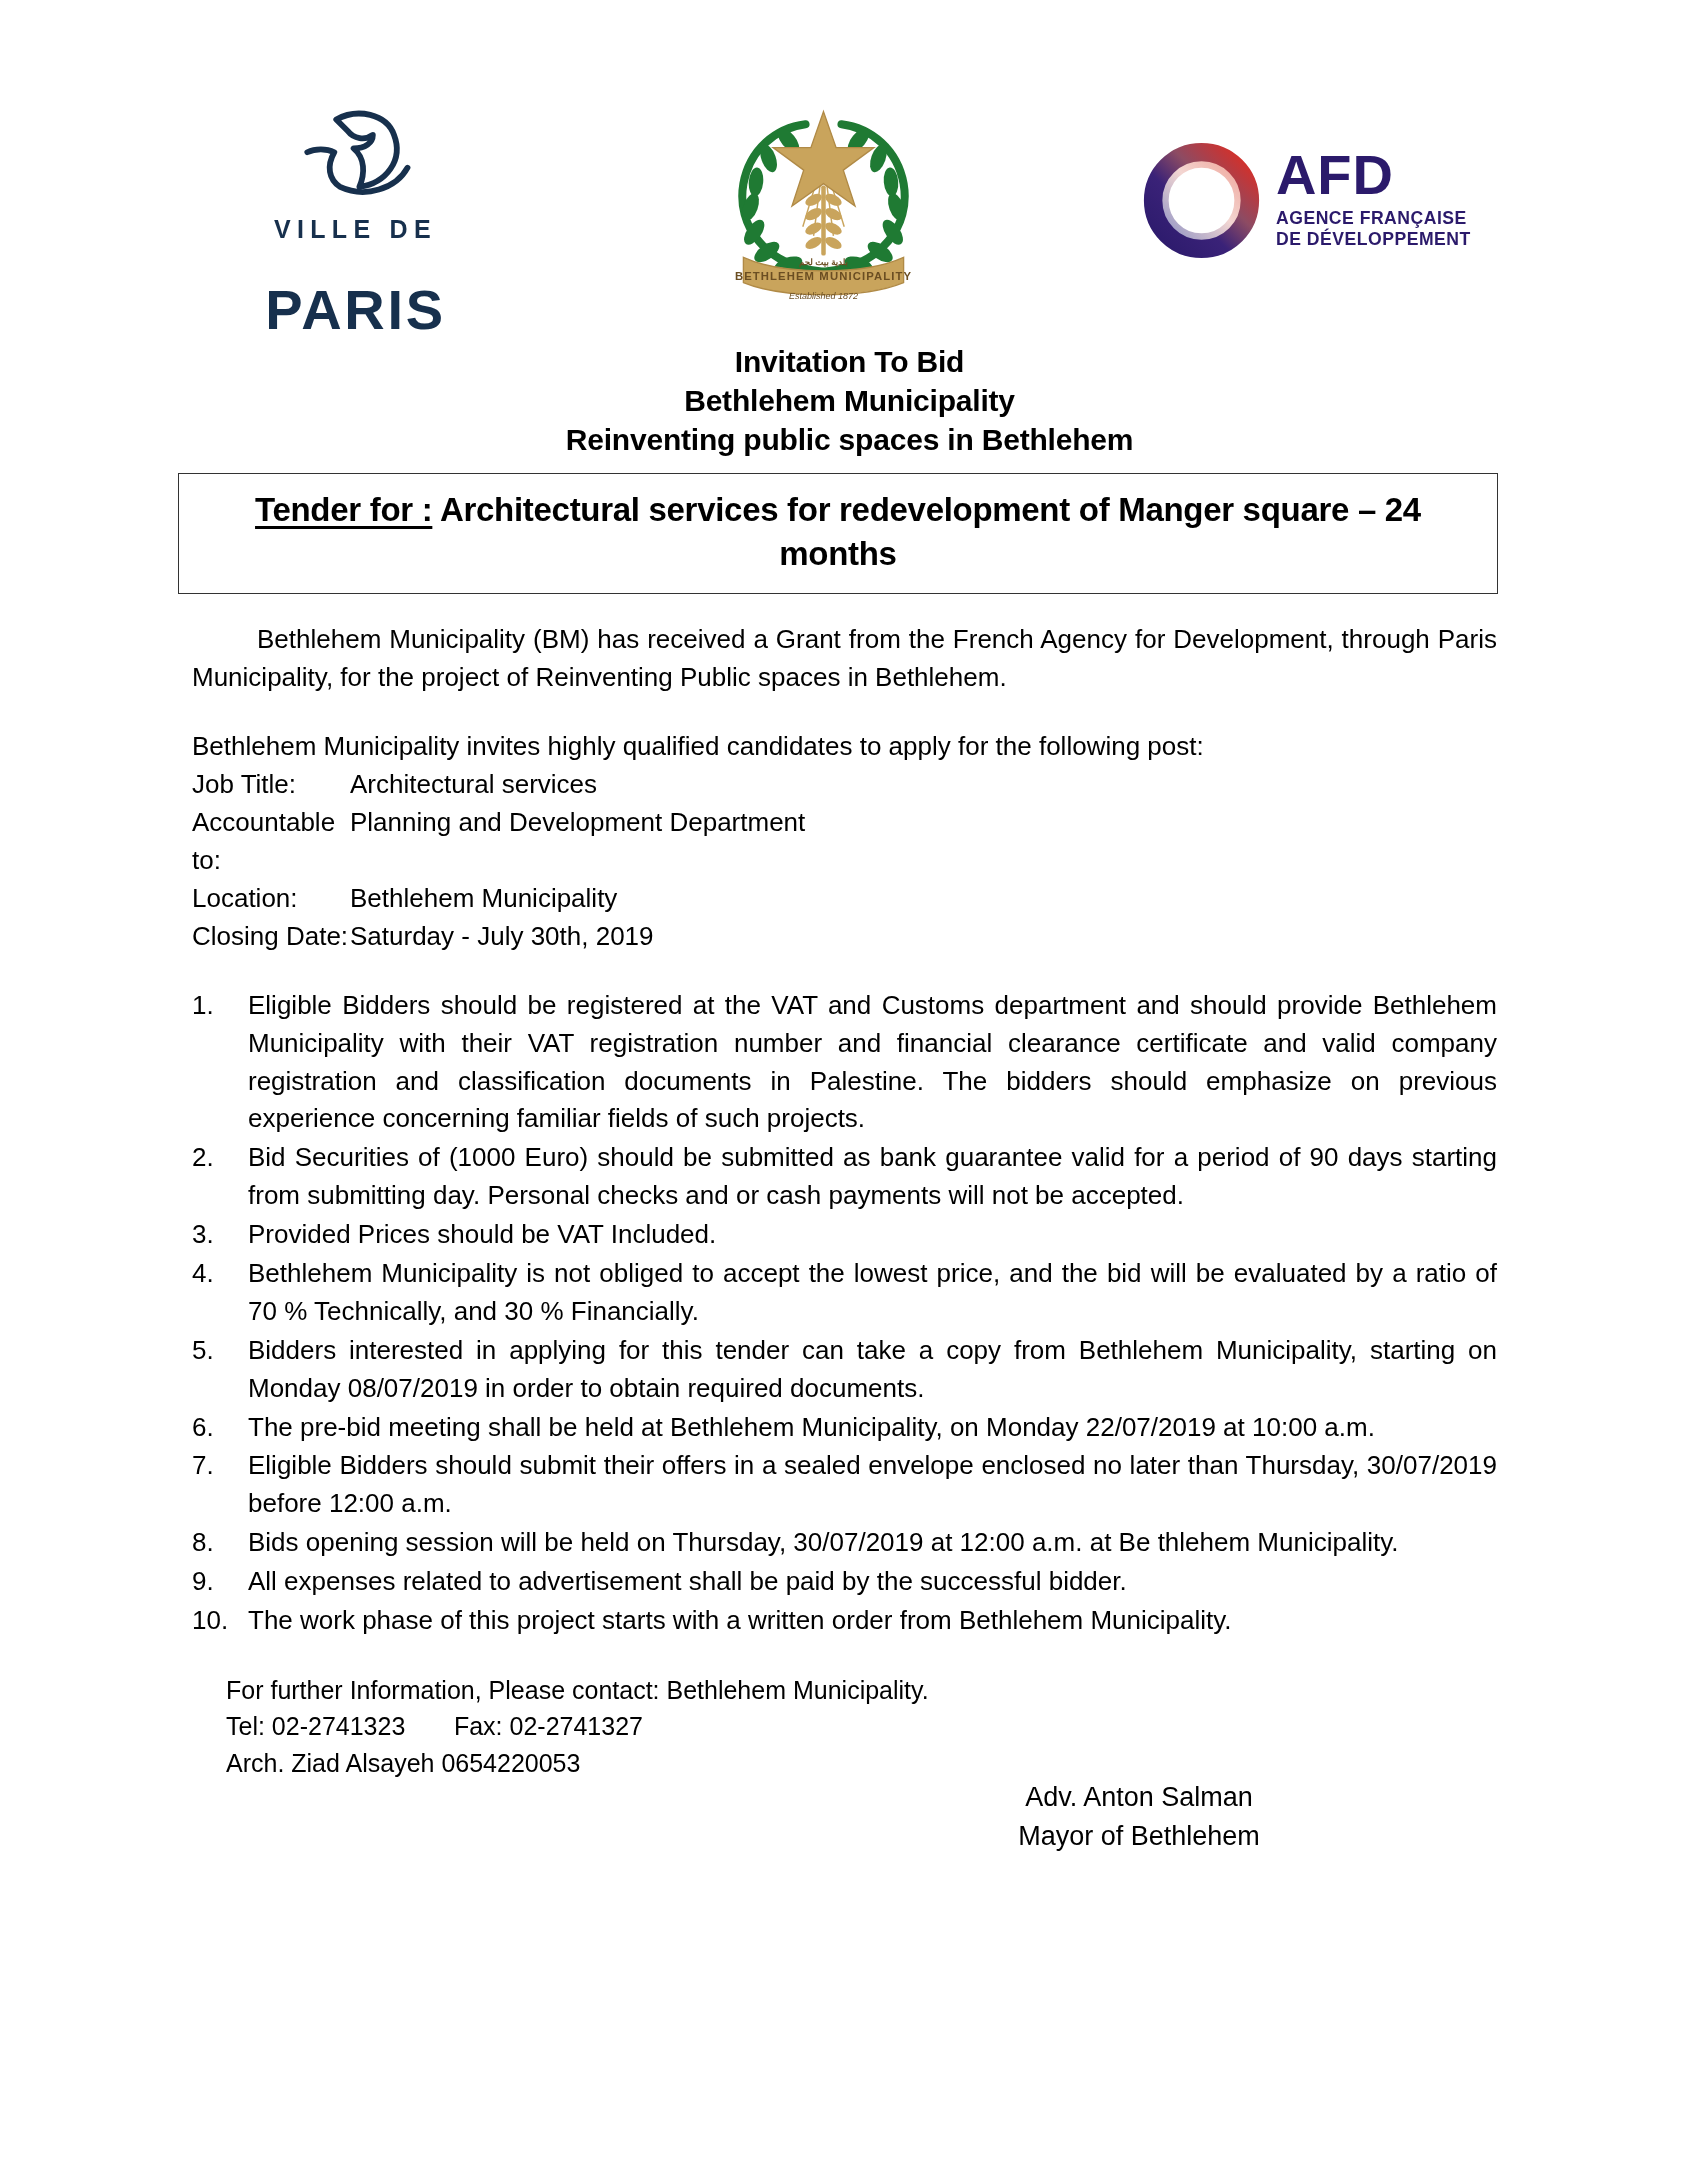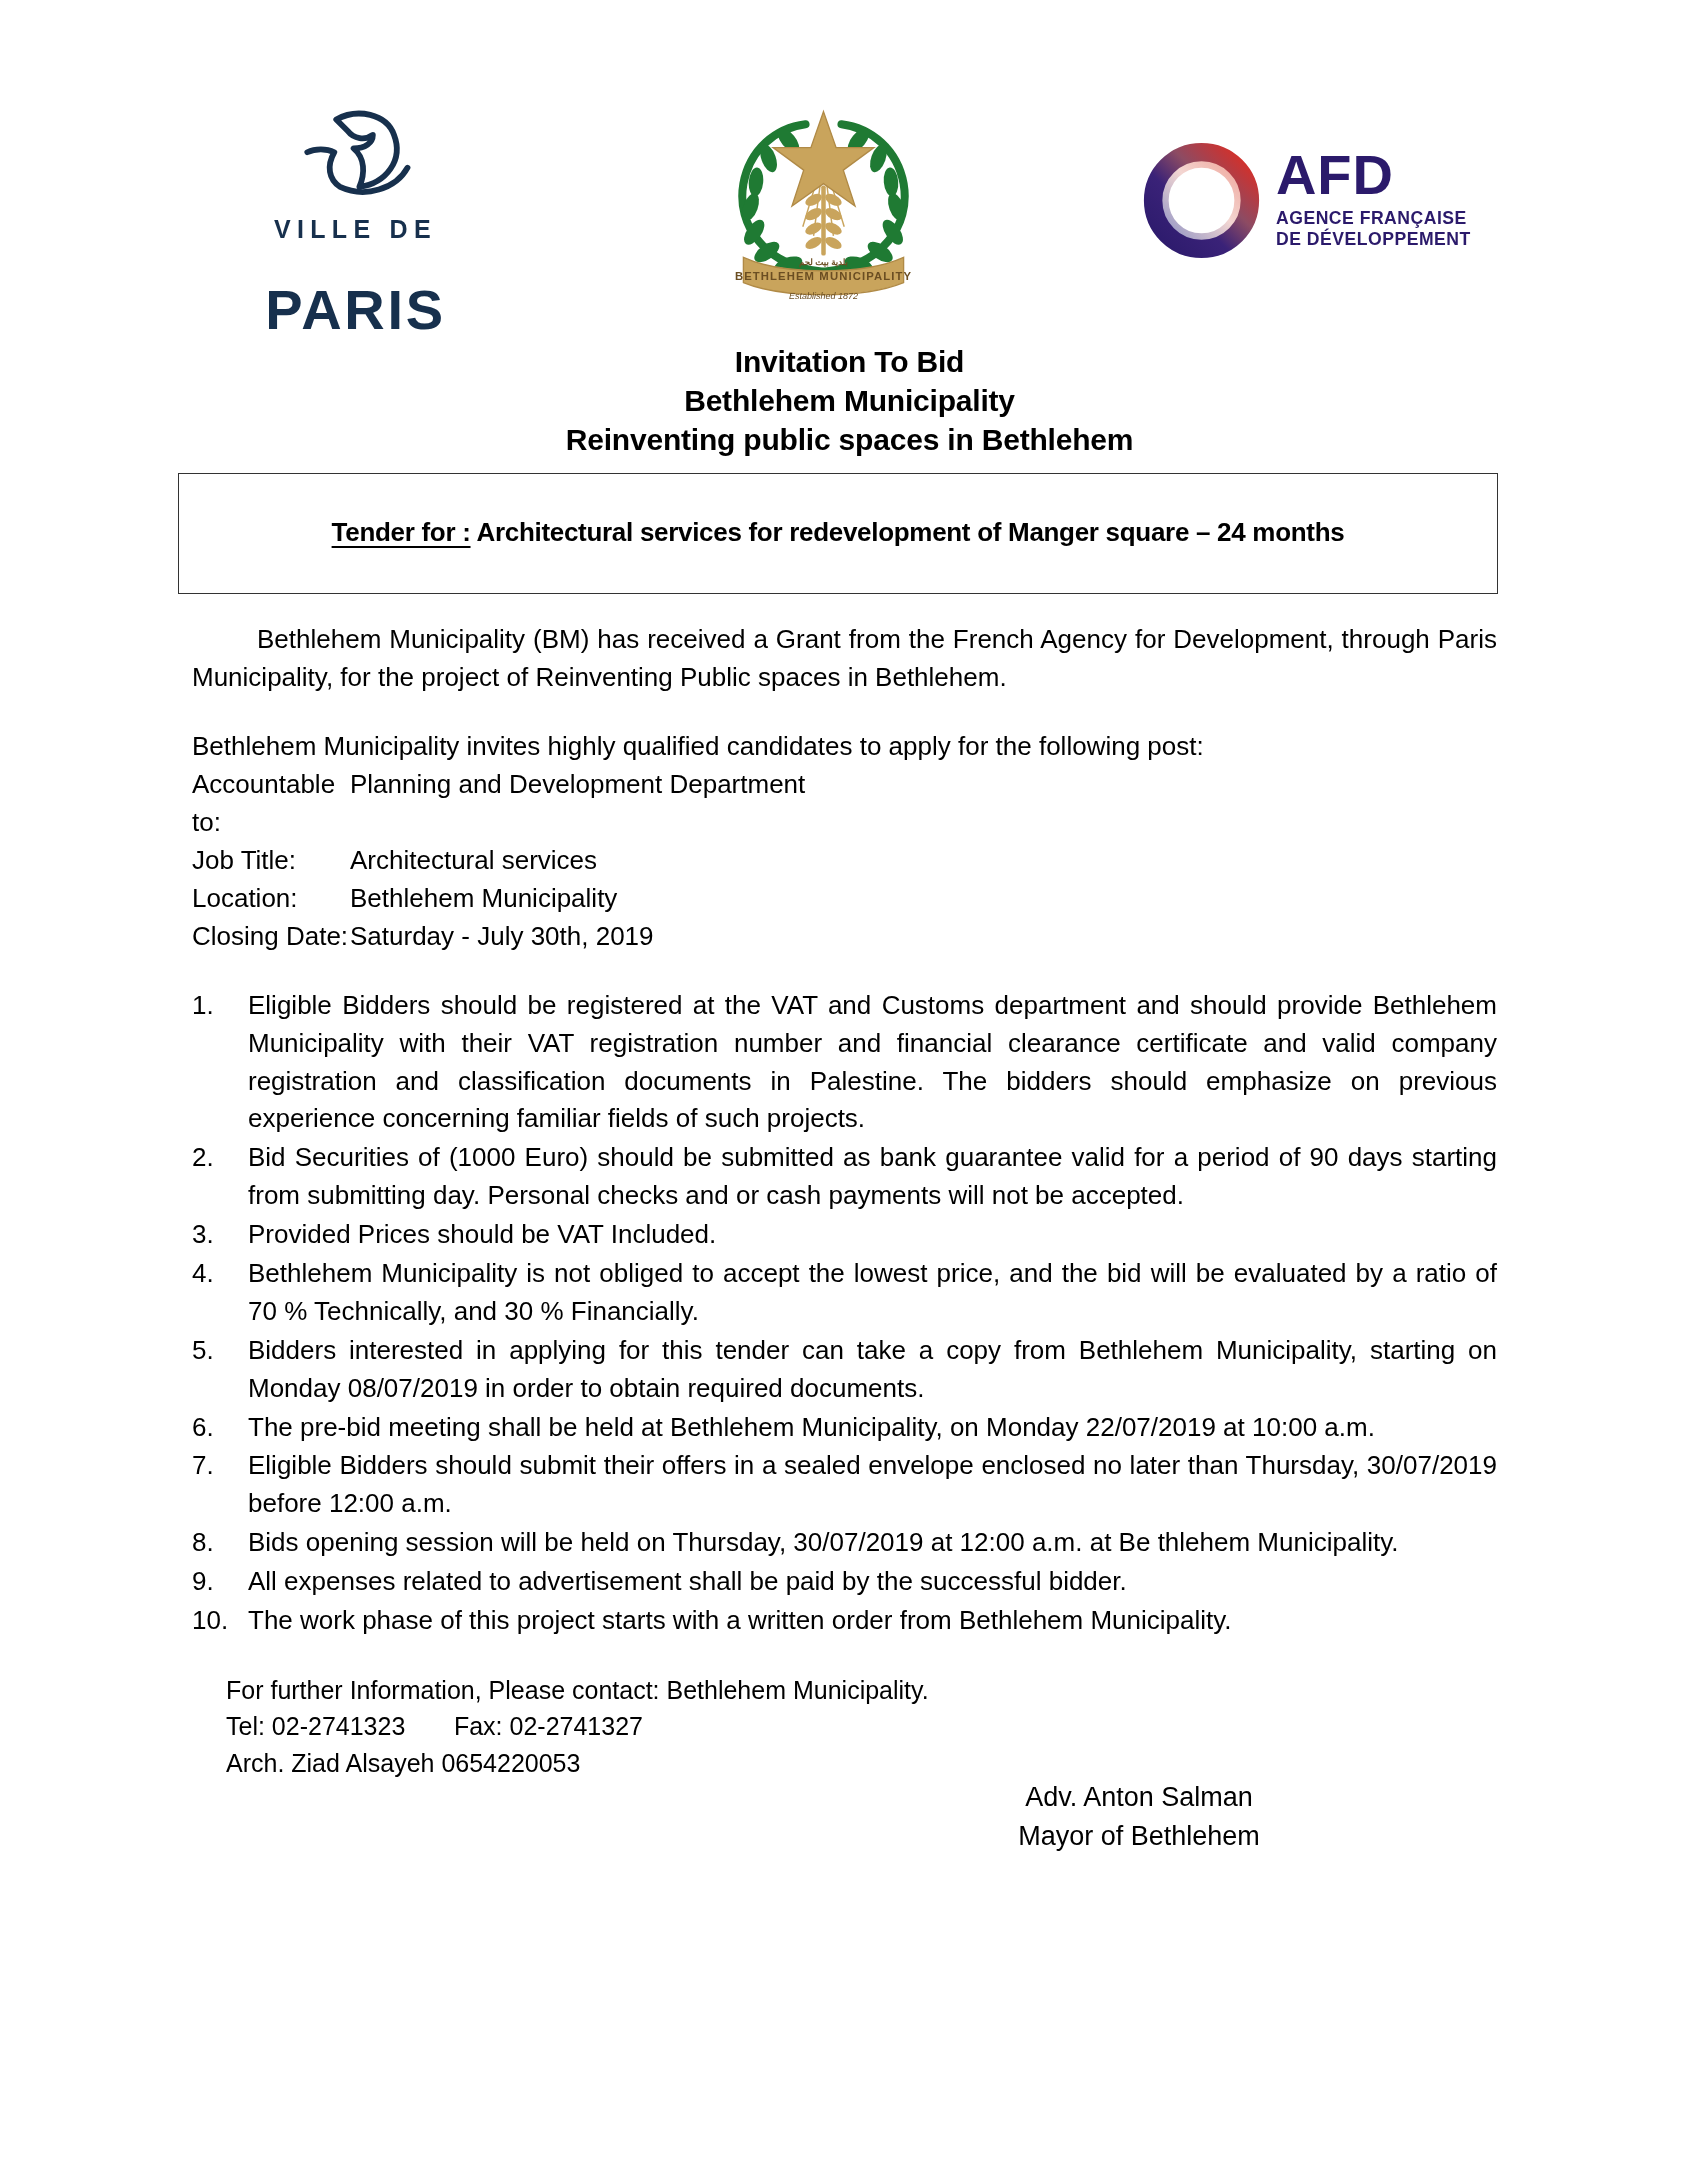--- a/index.html
+++ b/index.html
@@ -118,21 +118,21 @@
     min-height: 121px;
     border: 1.8px solid #333333;
     box-sizing: border-box;
     display: flex;
     align-items: center;
     justify-content: center;
     padding: 7.2px 23.4px 10.8px 23.4px;
   }
   .tender-text {
     text-align: center;
-    font-size: 26px;
+    font-size: 33px;
     font-weight: 700;
     line-height: 1.32;
     letter-spacing: -0.3px;
   }
   .tender-label { text-decoration: underline; text-underline-offset: 4.5px; }
 
   
   .body-area {
     position: absolute;
     left: 192px;
@@ -310,26 +310,26 @@
 
   <div class="body-area">
 
     <p class="intro"><span>Bethlehem Municipality (BM) has received a Grant from the French Agency for Development, through Paris Municipality, for the </span><span class="red">project of Reinventing Public spaces in Bethlehem</span><span>.</span></p>
 
     <div class="spacer-md"></div>
 
     <p class="plain-line">Bethlehem Municipality invites highly qualified candidates to apply for the following post:</p>
 
     <div class="kv-row">
+      <span class="kv-key">Job Title:</span>
+      <span class="kv-val">Architectural services</span>
+    </div>
+    <div class="kv-row">
       <span class="kv-key">Accountable to:</span>
       <span class="kv-val">Planning and Development Department</span>
-    </div>
-    <div class="kv-row">
-      <span class="kv-key">Job Title:</span>
-      <span class="kv-val">Architectural services</span>
     </div>
     <div class="kv-row">
       <span class="kv-key">Location:</span>
       <span class="kv-val">Bethlehem Municipality</span>
     </div>
     <div class="kv-row">
       <span class="kv-key">Closing Date:</span>
       <span class="kv-val">Saturday - July 30th, 2019</span>
     </div>
 

